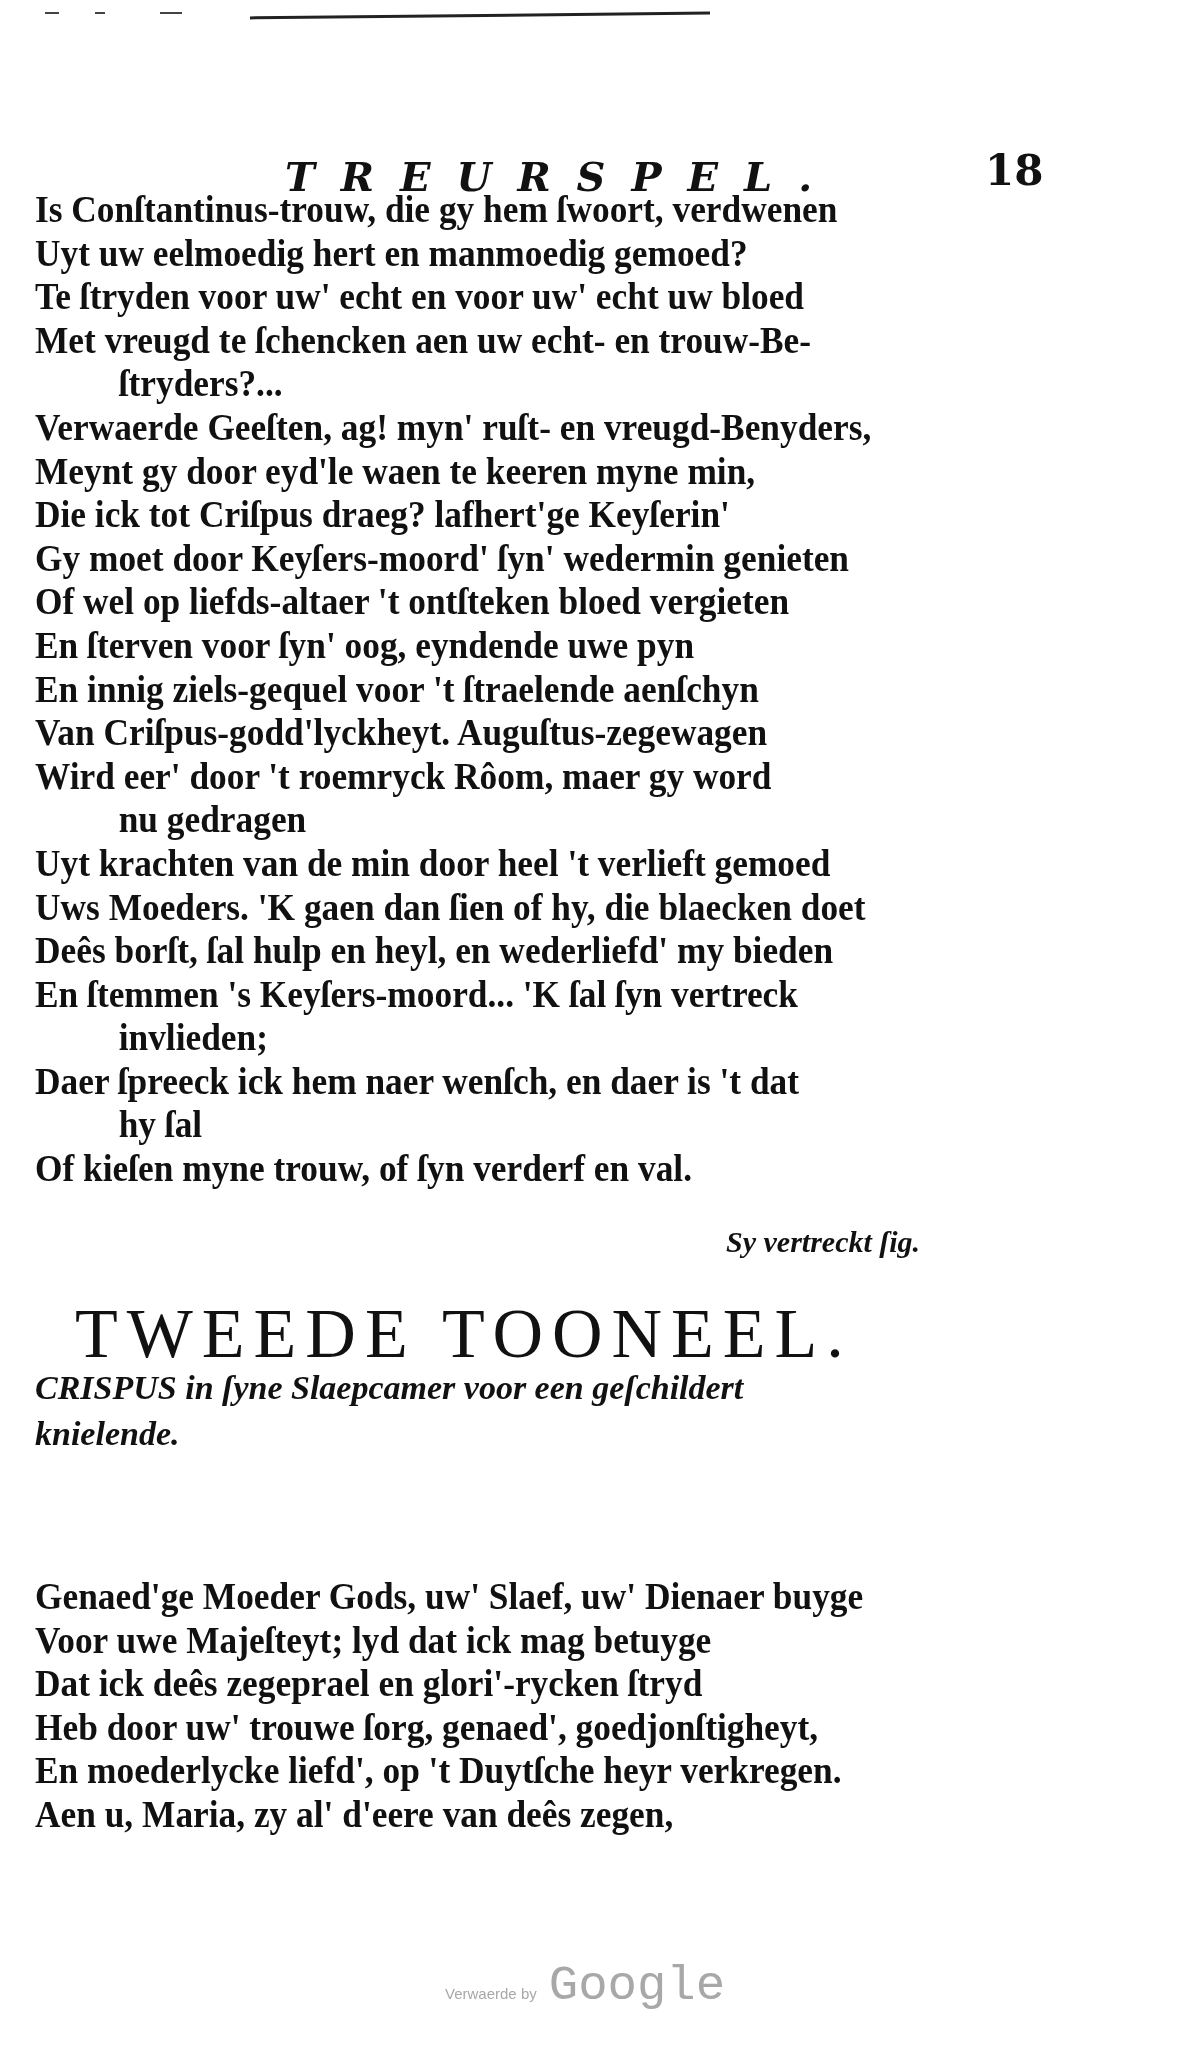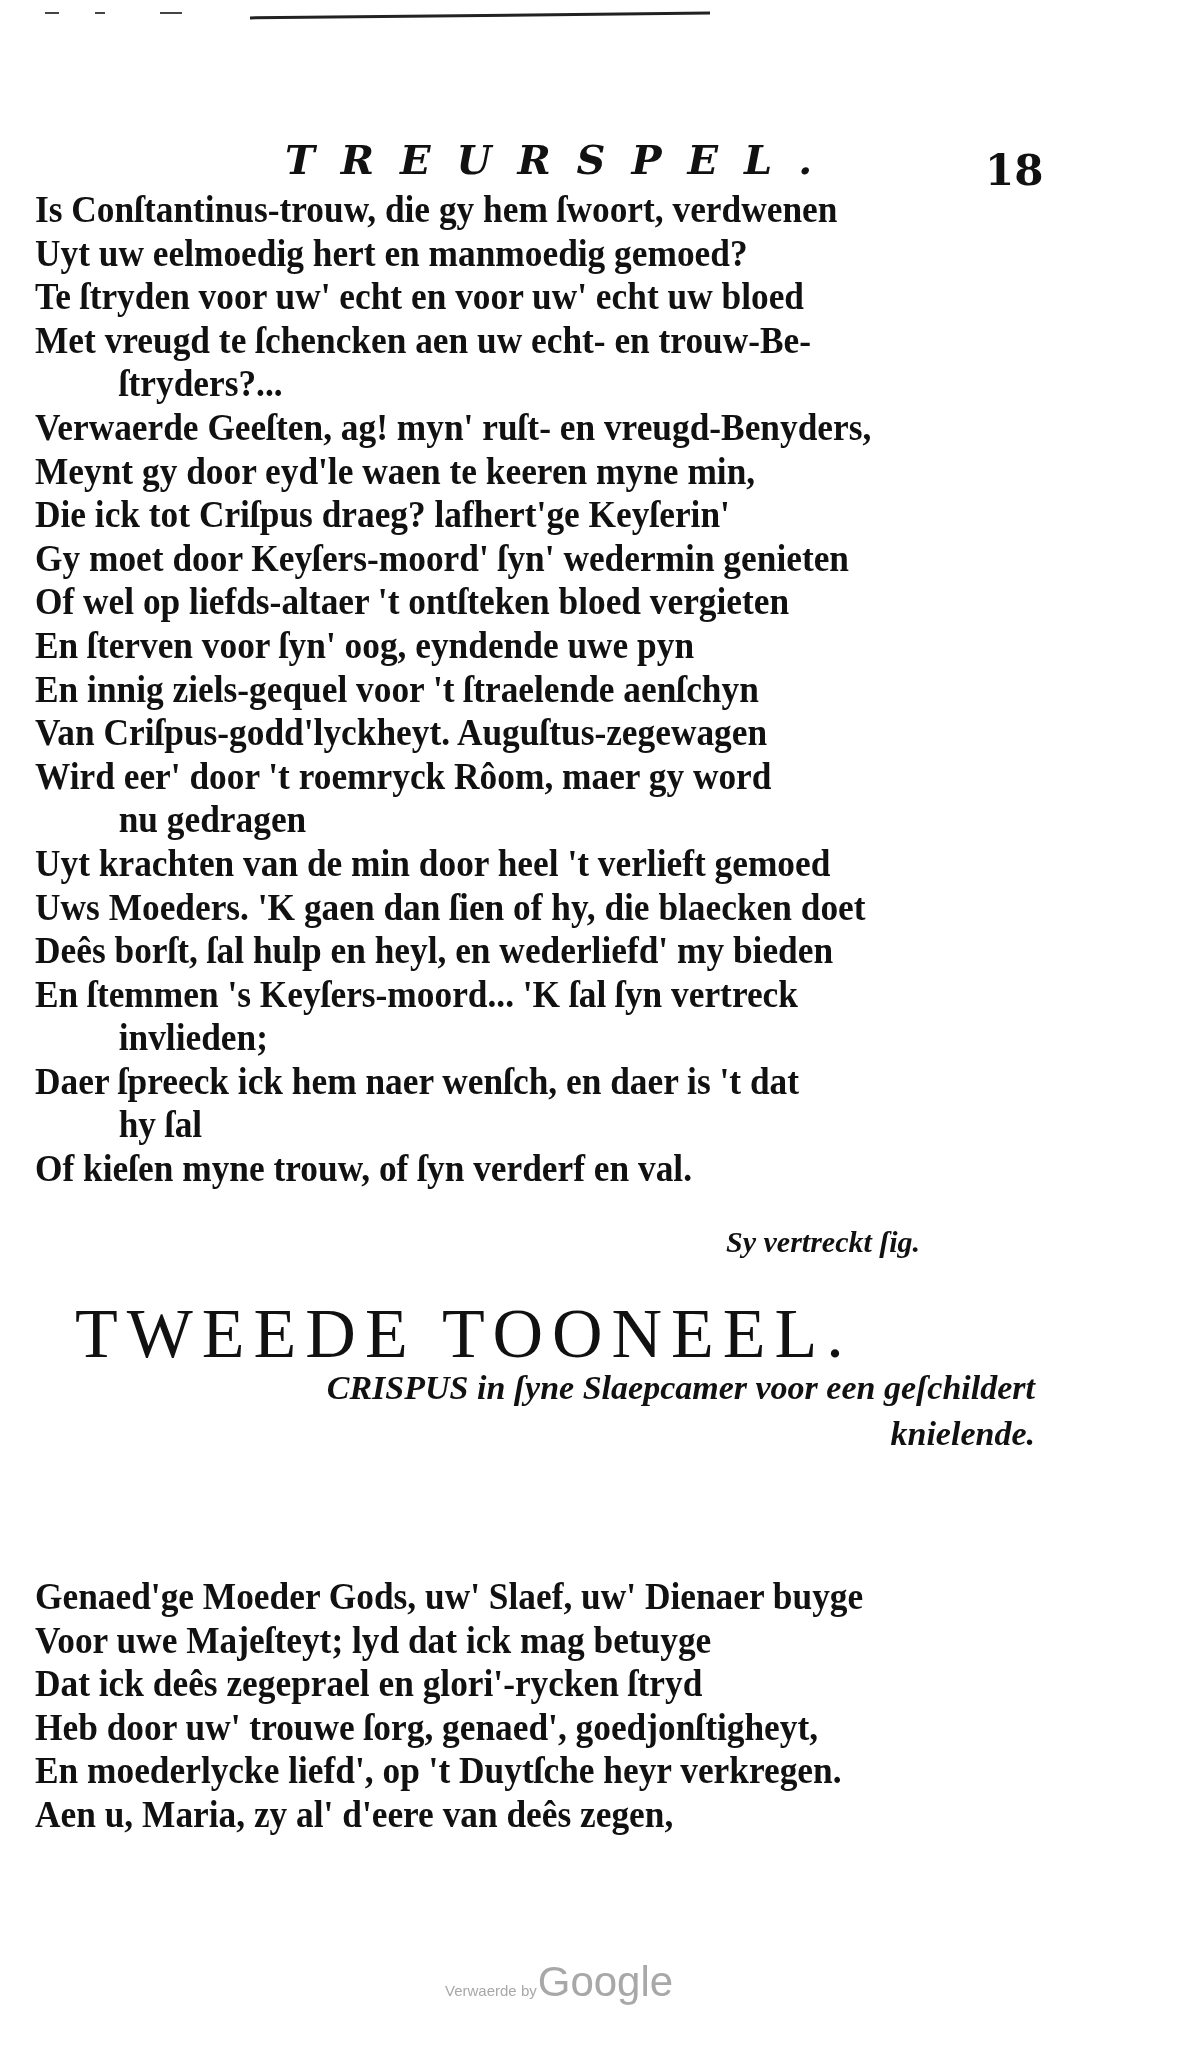--- a/index.html
+++ b/index.html
@@ -2,47 +2,47 @@
 <html><head>
 <meta charset="utf-8">
 <style>
   html, body { margin: 0; padding: 0; background: #ffffff; }
   body { width: 1188px; height: 2059px; position: relative; overflow: hidden;
          font-family: "DejaVu Serif", "Liberation Serif", serif; color: #111; }
   .page { position: absolute; left: 0; top: 0; width: 1188px; height: 2059px; }
   .top-rule { position: absolute; left: 250px; top: 14px; width: 460px; height: 3px;
               background: #222; transform: rotate(-0.6deg); }
   .top-dash { position: absolute; top: 12px; height: 2px; background: #444; }
-  .running-head { position: absolute; top: 136px; left: 285px;
+  .running-head { position: absolute; top: 153px; left: 285px;
                   font-style: italic; font-weight: bold; font-size: 40px;
                   letter-spacing: 26px; }
   .page-num { position: absolute; top: 146px; left: 985px; font-weight: bold; font-size: 42px; }
   .verse { position: absolute; left: 35px; top: 188px; width: 1010px;
            font-family: "Liberation Serif", serif; font-weight: bold;
            font-size: 38px; line-height: 43.6px; transform: scaleX(0.93); transform-origin: left top; }
   .verse .line { white-space: nowrap; }
   .verse .cont { padding-left: 90px; }
   .stage-right { position: absolute; top: 1225px; left: 715px; font-style: italic;
                  font-weight: bold; font-size: 30px; font-family: "Liberation Serif", serif; margin-left: 11px; }
   .scene-title { position: absolute; top: 1278px; left: 75px; width: 900px;
                  font-family: "Liberation Serif", serif; font-size: 70px; letter-spacing: 9px;
                  font-weight: normal; white-space: nowrap; margin-top: 16px; }
   .scene-desc { position: absolute; top: 1365px; left: 35px; width: 1000px;
-                text-align: right; font-family: "Liberation Serif", serif;
+                text-align: left; font-family: "Liberation Serif", serif;
                 font-style: italic; font-weight: bold; font-size: 34px; line-height: 46px; }
   .speaker { position: absolute; top: 1532px; left: 348px; font-style: italic;
              font-weight: bold; font-size: 38px; letter-spacing: 22px;
              font-family: "Liberation Serif", serif; }
   .verse2 { position: absolute; left: 35px; top: 1575px; width: 1010px;
             font-family: "Liberation Serif", serif; font-weight: bold;
             font-size: 38px; line-height: 43.6px; transform: scaleX(0.93); transform-origin: left top; }
   .verse2 .line { white-space: nowrap; }
   .watermark { position: absolute; top: 1958px; left: 445px; color: #a8a8a8; white-space: nowrap; }
   .watermark .small { font-family: "Liberation Sans", sans-serif; font-size: 15px; }
-  .watermark .big { font-family: Liberation Sans, sans-serif; font-size: 42px; margin-left: 1px; }
+  .watermark .big { font-family: Liberation Mono, monospace; font-size: 49px; margin-left: 12px; }
 </style>
 </head>
 <body>
 
 <div class="page">
   <div class="top-rule"></div>
   <div class="top-dash" style="left:45px;width:14px;"></div>
   <div class="top-dash" style="left:95px;width:10px;"></div>
   <div class="top-dash" style="left:160px;width:22px;"></div>
 

